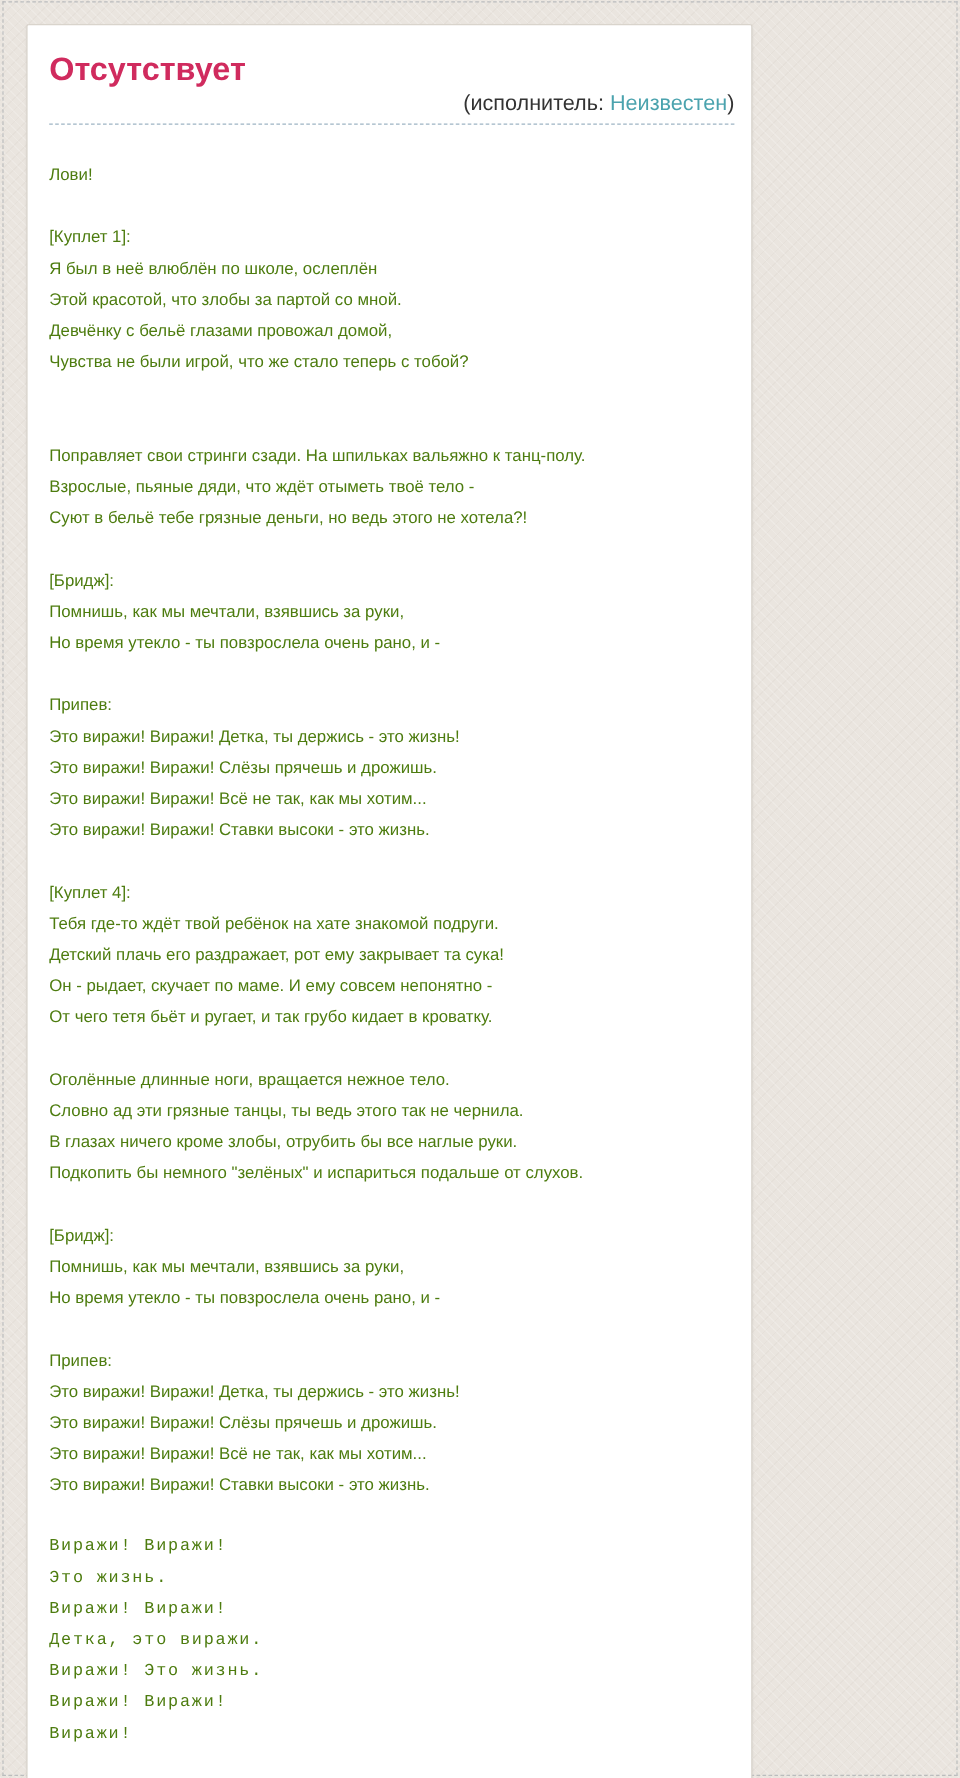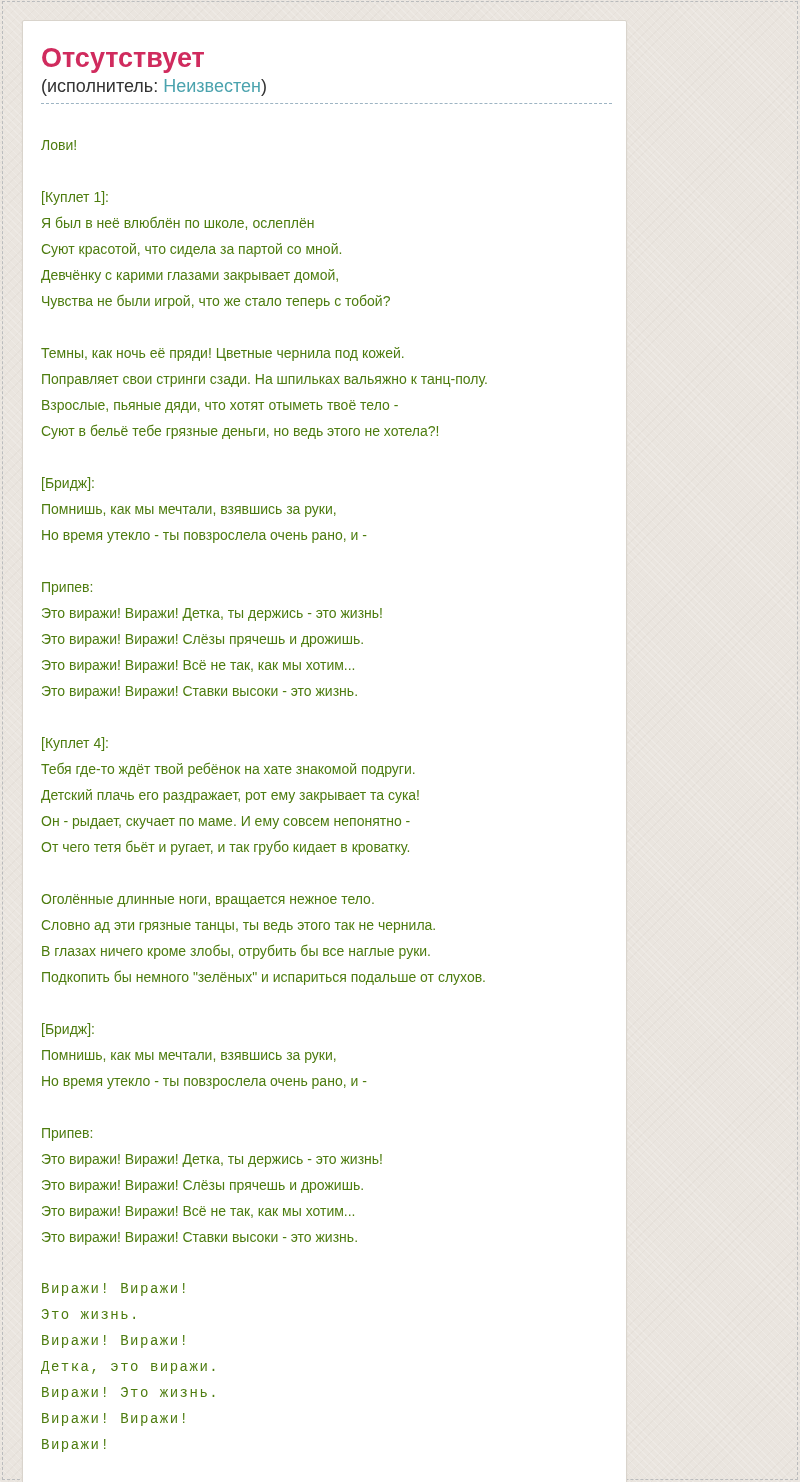--- a/index.html
+++ b/index.html
@@ -39,20 +39,21 @@
     line-height: 30px;
     font-weight: bold;
     color: #d02b5e;
   }
   .artist-line {
     font-size: 18px;
     line-height: 21px;
     color: #333333;
     padding-bottom: 6px;
     border-bottom: 1px dashed #9db4c3;
+    text-align: right;
   }
   .artist-link {
     color: #4ba3ae;
     text-decoration: none;
     cursor: pointer;
   }
   .lyrics {
     margin-top: 28px;
     font-size: 14px;
     line-height: 26px;
@@ -77,22 +78,22 @@
 <div class="card">
   <div class="header">
     <h1 class="song-title">Отсутствует</h1>
     <div class="artist-line">
       <span>(исполнитель: </span><a class="artist-link">Неизвестен</a><span>)</span>
     </div>
   </div>
 
   <div class="lyrics">
       <p class="stanza"><span>Лови!</span></p>
-      <p class="stanza"><span>[Куплет 1]:</span><br><span>Я был в неё влюблён по школе, ослеплён</span><br><span>Суют красотой, что сидела за партой со мной.</span><br><span>Девчёнку с карими глазами закрывает домой,</span><br><span>Чувства не были игрой, что же стало теперь с тобой?</span></p>
-      <p class="stanza"><span>Темны, как ночь её пряди! Цветные чернила под кожей.</span><br><span>Поправляет свои стринги сзади. На шпильках вальяжно к танц-полу.</span><br><span>Взрослые, пьяные дяди, что хотят отыметь твоё тело -</span><br><span>Суют в бельё тебе грязные деньги, но ведь этого не хотела?!</span></p>
+      <p class="stanza"><span>[Куплет 1]:</span><br><span>Я был в неё влюблён по школе, ослеплён</span><br><span>Этой красотой, что злобы за партой со мной.</span><br><span>Девчёнку с бельё глазами провожал домой,</span><br><span>Чувства не были игрой, что же стало теперь с тобой?</span></p>
+      <p class="stanza"><br><span>Поправляет свои стринги сзади. На шпильках вальяжно к танц-полу.</span><br><span>Взрослые, пьяные дяди, что ждёт отыметь твоё тело -</span><br><span>Суют в бельё тебе грязные деньги, но ведь этого не хотела?!</span></p>
       <p class="stanza"><span>[Бридж]:</span><br><span>Помнишь, как мы мечтали, взявшись за руки,</span><br><span>Но время утекло - ты повзрослела очень рано, и -</span></p>
       <p class="stanza"><span>Припев:</span><br><span>Это виражи! Виражи! Детка, ты держись - это жизнь!</span><br><span>Это виражи! Виражи! Слёзы прячешь и дрожишь.</span><br><span>Это виражи! Виражи! Всё не так, как мы хотим...</span><br><span>Это виражи! Виражи! Ставки высоки - это жизнь.</span></p>
       <p class="stanza"><span>[Куплет 4]:</span><br><span>Тебя где-то ждёт твой ребёнок на хате знакомой подруги.</span><br><span>Детский плачь его раздражает, рот ему закрывает та сука!</span><br><span>Он - рыдает, скучает по маме. И ему совсем непонятно -</span><br><span>От чего тетя бьёт и ругает, и так грубо кидает в кроватку.</span></p>
       <p class="stanza"><span>Оголённые длинные ноги, вращается нежное тело.</span><br><span>Словно ад эти грязные танцы, ты ведь этого так не чернила.</span><br><span>В глазах ничего кроме злобы, отрубить бы все наглые руки.</span><br><span>Подкопить бы немного "зелёных" и испариться подальше от слухов.</span></p>
       <p class="stanza"><span>[Бридж]:</span><br><span>Помнишь, как мы мечтали, взявшись за руки,</span><br><span>Но время утекло - ты повзрослела очень рано, и -</span></p>
       <p class="stanza"><span>Припев:</span><br><span>Это виражи! Виражи! Детка, ты держись - это жизнь!</span><br><span>Это виражи! Виражи! Слёзы прячешь и дрожишь.</span><br><span>Это виражи! Виражи! Всё не так, как мы хотим...</span><br><span>Это виражи! Виражи! Ставки высоки - это жизнь.</span></p>
       <p class="stanza outro"><span>Виражи! Виражи!</span><br><span>Это жизнь.</span><br><span>Виражи! Виражи!</span><br><span>Детка, это виражи.</span><br><span>Виражи! Это жизнь.</span><br><span>Виражи! Виражи!</span><br><span>Виражи!</span></p>
     </div>
 </div>
 

